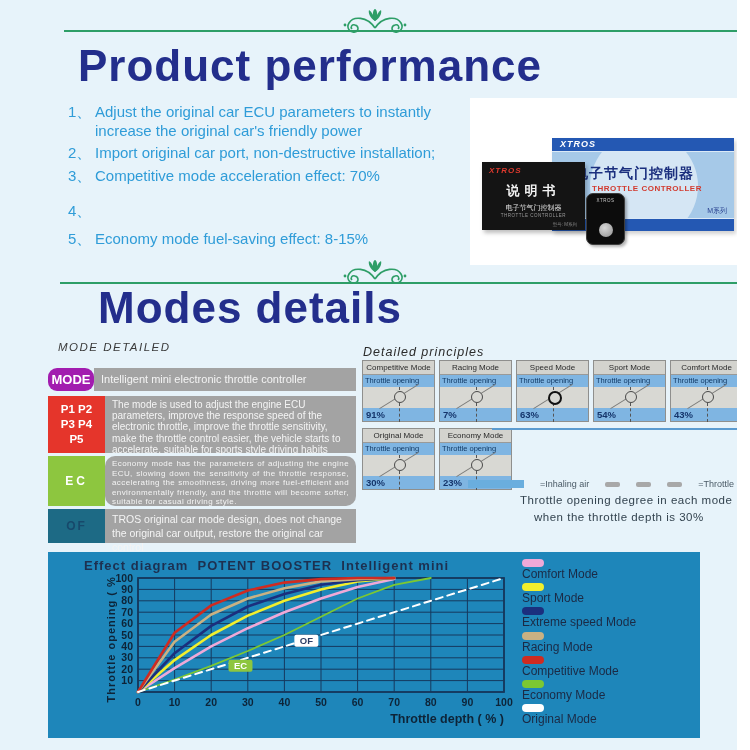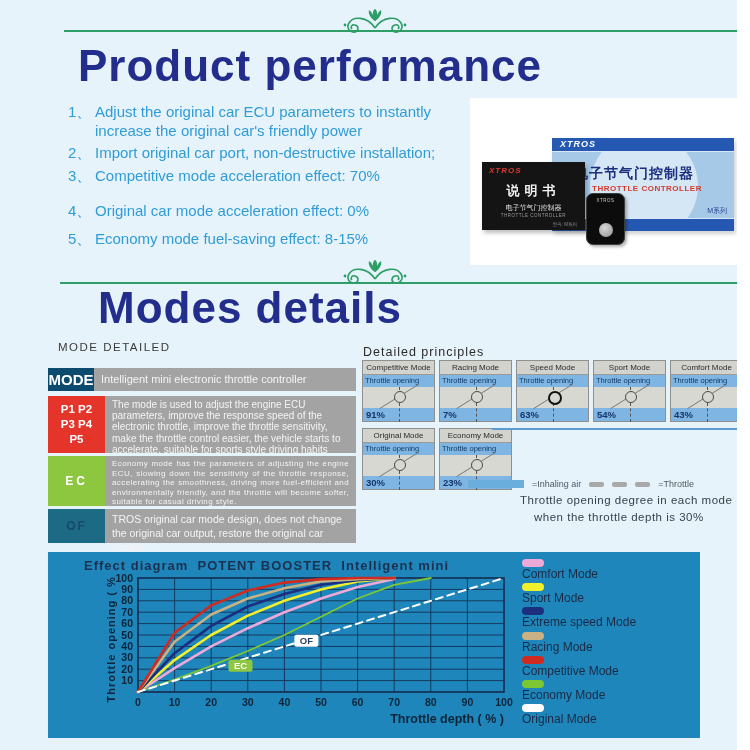--- a/index.html
+++ b/index.html
@@ -27,34 +27,34 @@
   .manual{position:absolute;left:12px;top:64px;width:103px;height:68px;background:#141414;box-shadow:2px 3px 4px rgba(0,0,0,.25);}
   .manual .brand{position:absolute;left:7px;top:4px;color:#e03a2e;font-size:8px;font-weight:bold;font-style:italic;letter-spacing:1px;}
   .manual .t{position:absolute;left:0;right:0;top:20px;text-align:center;color:#f2f2f2;font-size:13px;font-weight:bold;letter-spacing:5px;}
   .manual .cn{position:absolute;left:0;right:0;top:41px;text-align:center;color:#e8e8e8;font-size:7px;}
   .manual .en{position:absolute;left:0;right:0;top:51px;text-align:center;color:#9a9a9a;font-size:4.5px;letter-spacing:.5px;}
   .manual .model{position:absolute;right:8px;bottom:3px;color:#8a8a8a;font-size:4.5px;}
   .device{position:absolute;left:116px;top:95px;width:37px;height:50px;background:#0c0c0c;border:1px solid #3d3d3d;border-radius:7px;box-shadow:2px 2px 3px rgba(0,0,0,.3);}
   .device .brand{position:absolute;left:0;right:0;top:4px;text-align:center;color:#c9c9c9;font-size:4.5px;letter-spacing:.5px;}
   .device .btn{position:absolute;left:50%;bottom:7px;margin-left:-7px;width:14px;height:14px;border-radius:50%;background:radial-gradient(circle at 40% 35%,#d8d8d8,#8f8f8f);}
   
-  .sublabel{position:absolute;font-size:11.5px;color:#3a3a3a;letter-spacing:1.5px;}
+  .sublabel{position:absolute;font-size:11.5px;color:#3a3a3a;letter-spacing:1.5px;font-style:italic;}
   .trow{position:absolute;left:48px;width:308px;display:flex;}
   .tkey{flex:none;display:flex;align-items:center;justify-content:center;color:#fff;font-weight:bold;text-align:center;}
   .tdesc{flex:1;background:#a3a3a3;color:#f4f4f4;padding:3px 7px;box-sizing:border-box;}
   
   .pbox{position:absolute;width:73px;height:62px;background:#d8d8d3;border:1px solid #8f8f8d;box-sizing:border-box;}
   .pbox .ph{height:13px;line-height:13px;text-align:center;font-size:8px;color:#2a2a2a;background:#d3d3ce;border-bottom:1px solid #9a9a98;}
   .pbox .band{height:12px;line-height:12px;background:#7fb5e2;font-size:7.5px;color:#123a66;padding-left:2px;}
   .pbox .mid{position:relative;height:21px;}
   .pbox .vline{position:absolute;left:50%;top:0;bottom:-14px;border-left:1px dashed #555;}
   .pbox .diag{position:absolute;left:50%;top:9px;width:46px;height:1px;margin-left:-23px;background:#7d7d7b;transform:rotate(-32deg);}
   .pbox .circ{position:absolute;left:50%;top:4px;width:10px;height:10px;margin-left:-5px;border:1.5px solid #4a4a4a;border-radius:50%;background:#d8d8d3;}
   .pbox .bot{height:13px;line-height:13px;background:#7fb5e2;font-weight:bold;font-size:9.5px;color:#15356b;padding-left:3px;}
-  .pleg{position:absolute;left:468px;top:479px;display:flex;align-items:center;gap:8px;font-size:9px;color:#4a5a66;}
+  .pleg{position:absolute;left:468px;top:479px;display:flex;align-items:center;gap:16px;font-size:9px;color:#4a5a66;}
   .pleg .bar{width:56px;height:8px;background:#6aaede;}
   .pleg .dash{width:15px;height:5px;border-radius:2px;background:#a8a8a8;}
   .caption{position:absolute;font-size:11.5px;color:#33434f;letter-spacing:.5px;}
   .hline{position:absolute;height:2px;background:#5b9bd0;}
   
   .panel{position:absolute;left:48px;top:552px;width:652px;height:186px;background:#1e86ba;}
   .ctitle{position:absolute;left:36px;top:6px;font-size:13px;font-weight:bold;color:#1d3050;letter-spacing:1px;white-space:pre;}
   .clegend{position:absolute;left:474px;top:7px;}
   .lg-item{margin-bottom:2px;}
   .lg-sw{width:22px;height:8px;border-radius:4px;margin-bottom:1px;}
@@ -90,21 +90,20 @@
     <div class="pli">
       <span class="num">2、</span>
       <span>Import original car port, non-destructive installation;</span>
     </div>
     <div class="pli gap-lg">
       <span class="num">3、</span>
       <span>Competitive mode acceleration effect: 70%</span>
     </div>
     <div class="pli gap-md">
       <span class="num">4、</span>
-      <span>Original car mode acceleration effect: 0%</span>
     </div>
     <div class="pli">
       <span class="num">5、</span>
       <span>Economy mode fuel-saving effect: 8-15%</span>
     </div>
   </div>
 
   <div class="photo">
     <div class="bluebox">
       <div class="bigcirc"></div>
@@ -140,30 +139,30 @@
       <path d="M42,13 C47,10 49,5 48,2 C45,4 43,8 42,13"></path>
       <circle cx="12" cy="17" r="1.4"></circle>
         <circle cx="72" cy="17" r="1.4"></circle>
     </g>
   </svg>
 
   <div class="h1" style="left:98px;top:284px;">Modes details</div>
   <div class="sublabel" style="left:58px;top:341px;">MODE DETAILED</div>
 
   <div class="trow" style="top:368px;height:23px;">
-    <div class="tkey" style="width:46px;background:#0c4a6e;font-size:15px;">MODE</div>
+    <div class="tkey" style="width:46px;background:#a21caf;font-size:13px;border-radius:9px;">MODE</div>
     <div class="tdesc" style="font-size:11px;line-height:17px;">Intelligent mini electronic throttle controller</div>
   </div>
   <div class="trow" style="top:396px;height:57px;">
     <div class="tkey" style="width:57px;background:#e5352b;font-size:11.5px;line-height:15px;padding:0 5px;box-sizing:border-box;">P1 P2 P3 P4 P5</div>
     <div class="tdesc" style="font-size:10px;line-height:11.2px;">The mode is used to adjust the engine ECU parameters, improve the response speed of the electronic throttle, improve the throttle sensitivity, make the throttle control easier, the vehicle starts to accelerate, suitable for sports style driving habits</div>
   </div>
   <div class="trow" style="top:456px;height:50px;">
     <div class="tkey" style="width:57px;background:#8dc63f;font-size:12px;letter-spacing:3px;">EC</div>
-    <div class="tdesc" style="font-size:8px;line-height:9.6px;letter-spacing:.4px;text-align:justify;">Economy mode has the parameters of adjusting the engine ECU, slowing down the sensitivity of the throttle response, accelerating the smoothness, driving more fuel-efficient and environmentally friendly, and the throttle will become softer, suitable for casual driving style.</div>
+    <div class="tdesc" style="font-size:8px;line-height:9.6px;letter-spacing:.4px;text-align:justify;border-radius:10px;">Economy mode has the parameters of adjusting the engine ECU, slowing down the sensitivity of the throttle response, accelerating the smoothness, driving more fuel-efficient and environmentally friendly, and the throttle will become softer, suitable for casual driving style.</div>
   </div>
   <div class="trow" style="top:509px;height:34px;">
     <div class="tkey" style="width:57px;background:#1d6a85;font-size:12px;letter-spacing:2px;color:#17496b;">OF</div>
     <div class="tdesc" style="font-size:10.5px;line-height:14px;">TROS original car mode design, does not change the original car output, restore the original car control</div>
   </div>
 
   <div class="sublabel" style="left:363px;top:345px;letter-spacing:1px;font-size:12.5px;color:#2b2b2b;">Detailed principles</div>
 
   <div class="pbox" style="left:362px;top:360px;">
     <div class="ph">Competitive Mode</div>

